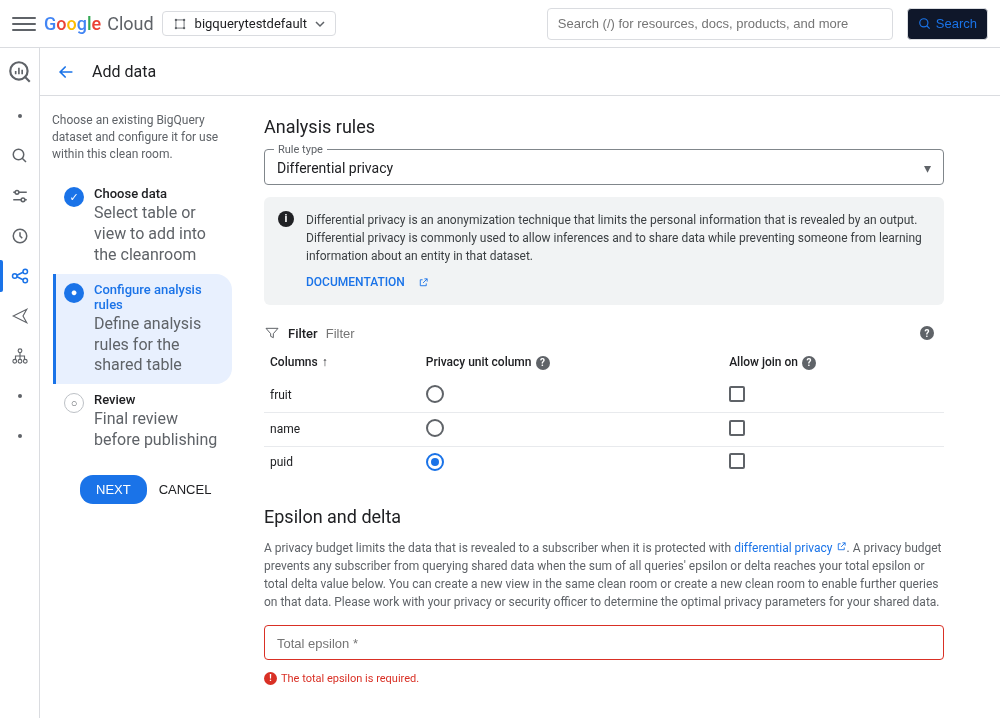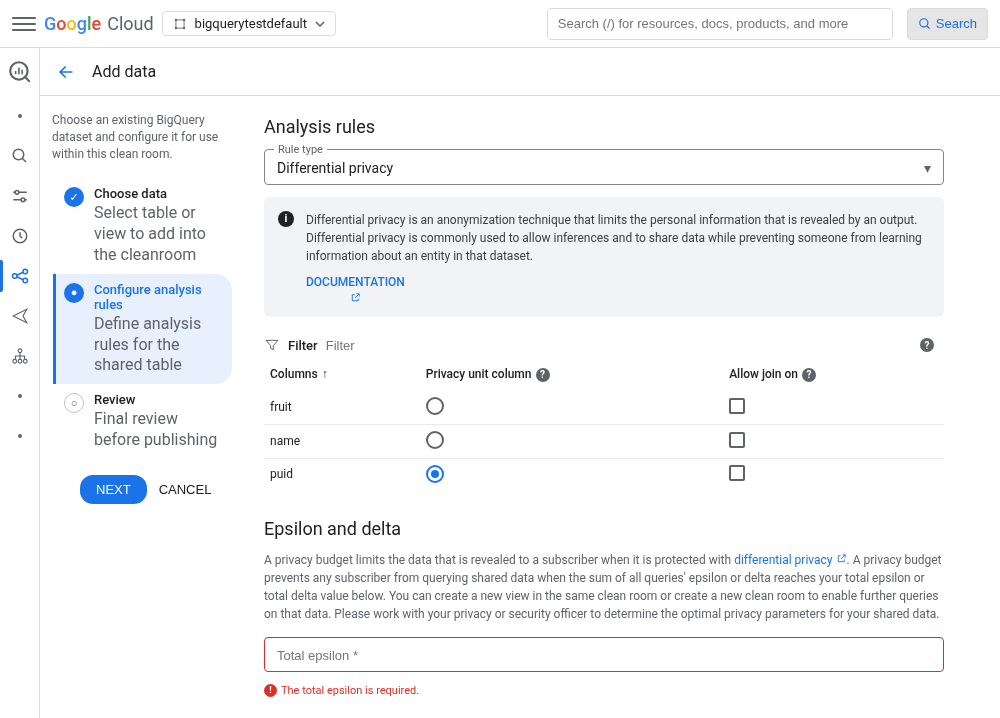--- a/index.html
+++ b/index.html
@@ -9,21 +9,21 @@
 .hamburger { width: 24px; height: 24px; cursor: pointer; display: flex; flex-direction: column; justify-content: center; gap: 4px; }
 .hamburger span { height: 2px; background: #5f6368; border-radius: 1px; }
 .logo { display: flex; align-items: center; gap: 4px; font-size: 18px; }
 .logo-g { font-weight: 500; }
 .g-blue { color: #4285f4; } .g-red { color: #ea4335; } .g-yellow { color: #fbbc04; } .g-green { color: #34a853; }
 .logo-cloud { color: #5f6368; font-weight: 400; margin-left: 2px; }
 .project-picker { border: 1px solid #dadce0; border-radius: 4px; padding: 4px 10px; display: flex; align-items: center; gap: 8px; font-size: 13px; cursor: pointer; }
 .topbar-spacer { flex: 1; }
 .search-box { display: flex; align-items: center; border: 1px solid #dadce0; border-radius: 4px; height: 32px; width: 346px; }
 .search-input { flex: 1; border: none; outline: none; padding: 0 10px; font-size: 13px; color: #6d28d9; }
-.search-btn { border: 1px solid #dadce0; border-radius: 4px; height: 32px; padding: 0 10px; display: flex; align-items: center; gap: 4px; color: #1a73e8; font-weight: 500; background: #e5e5e5; cursor: pointer; margin-left: 6px; font-size: 13px; }
+.search-btn { border: 1px solid #dadce0; border-radius: 4px; height: 32px; padding: 0 10px; display: flex; align-items: center; gap: 4px; color: #1a73e8; font-weight: 500; background: #0f172a; cursor: pointer; margin-left: 6px; font-size: 13px; }
 
 .shell { display: flex; height: calc(100vh - 48px); }
 .rail { width: 40px; border-right: 1px solid #dadce0; display: flex; flex-direction: column; align-items: center; padding-top: 8px; gap: 16px; }
 .rail-item { width: 24px; height: 24px; display: flex; align-items: center; justify-content: center; color: #5f6368; cursor: pointer; position: relative; }
 .rail-item.active { color: #1a73e8; }
 .rail-item.active::before { content: ''; position: absolute; left: -8px; top: -4px; bottom: -4px; width: 3px; background: #1a73e8; border-radius: 0 2px 2px 0; }
 .rail-item.big { width: 32px; height: 32px; }
 .rail-dot { width: 4px; height: 4px; border-radius: 50%; background: #5f6368; }
 
 .subheader { height: 48px; border-bottom: 1px solid #dadce0; display: flex; align-items: center; padding: 0 16px; gap: 16px; flex: 0 0 48px; }
@@ -55,21 +55,21 @@
 
 .field-wrap { position: relative; border: 1px solid #80868b; border-radius: 4px; padding: 10px 12px 8px; margin-bottom: 12px; }
 .field-wrap.error { border-color: #d93025; }
 .field-label { position: absolute; top: -7px; left: 9px; background: #fff; padding: 0 4px; font-size: 11px; color: #5f6368; }
 .field-value { font-size: 14px; display: flex; justify-content: space-between; align-items: center; }
 .field-input { border: none; outline: none; width: 100%; font-size: 13px; color: #5f6368; }
 .chev { color: #5f6368; }
 
 .info-box { background: #f1f3f4; border-radius: 6px; padding: 14px 16px 14px 42px; position: relative; font-size: 12px; color: #3c4043; line-height: 1.5; margin-bottom: 14px; }
 .info-icon { position: absolute; left: 14px; top: 14px; width: 16px; height: 16px; border-radius: 50%; background: #202124; color: #fff; font-size: 11px; display: flex; align-items: center; justify-content: center; font-weight: bold; }
-.doc-link { color: #1a73e8; font-weight: 500; font-size: 12px; margin-top: 8px; display: inline-flex; align-items: center; gap: 1px; text-decoration: none; flex-direction: column; }
+.doc-link { color: #1a73e8; font-weight: 500; font-size: 12px; margin-top: 8px; display: inline-flex; align-items: center; gap: 13px; text-decoration: none; }
 
 .table-filter { display: flex; align-items: center; gap: 8px; padding: 6px 0; font-size: 13px; position: relative; }
 .filter-icon { width: 16px; height: 16px; }
 .filter-input { border: none; outline: none; font-size: 13px; color: #80868b; flex: 1; }
 .help-right { position: absolute; right: 10px; }
 
 .cols-table { width: 100%; font-size: 12px; border-collapse: collapse; }
 .cols-table th { text-align: left; padding: 8px 6px; font-weight: 500; border-bottom: 1px solid transparent; }
 .cols-table th .sort { margin-left: 4px; }
 .cols-table td { padding: 6px; border-top: 1px solid #e8eaed; }

